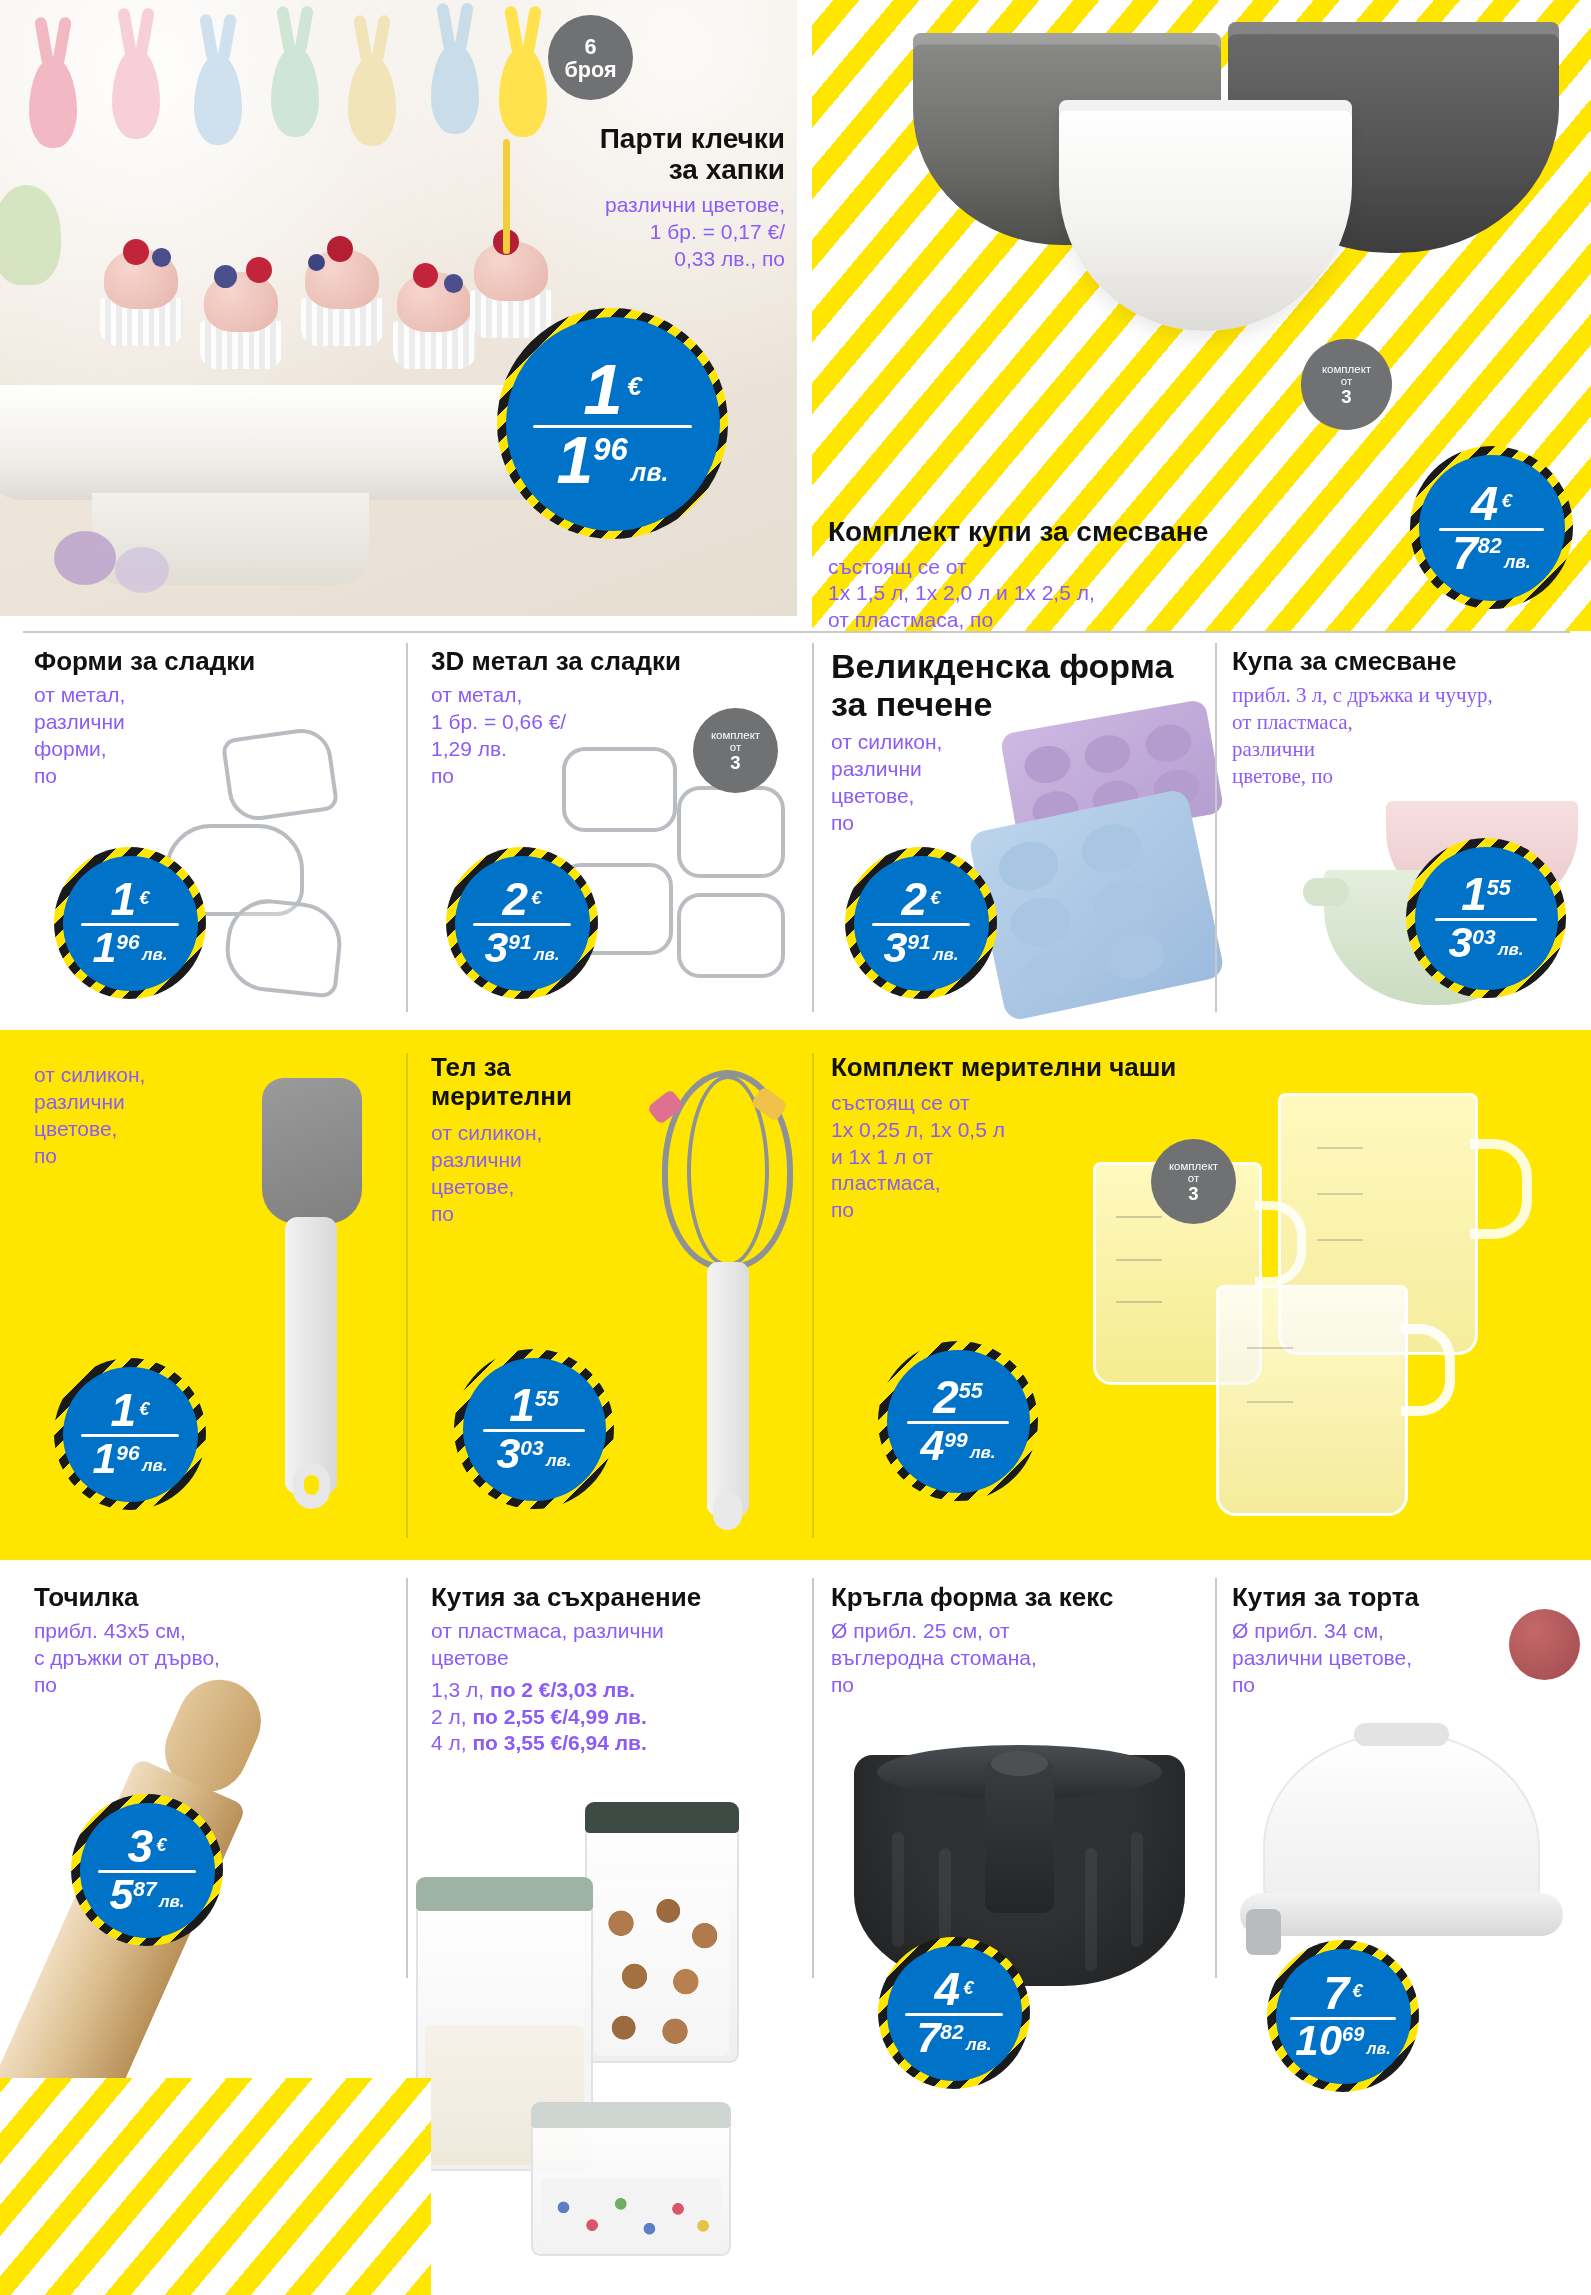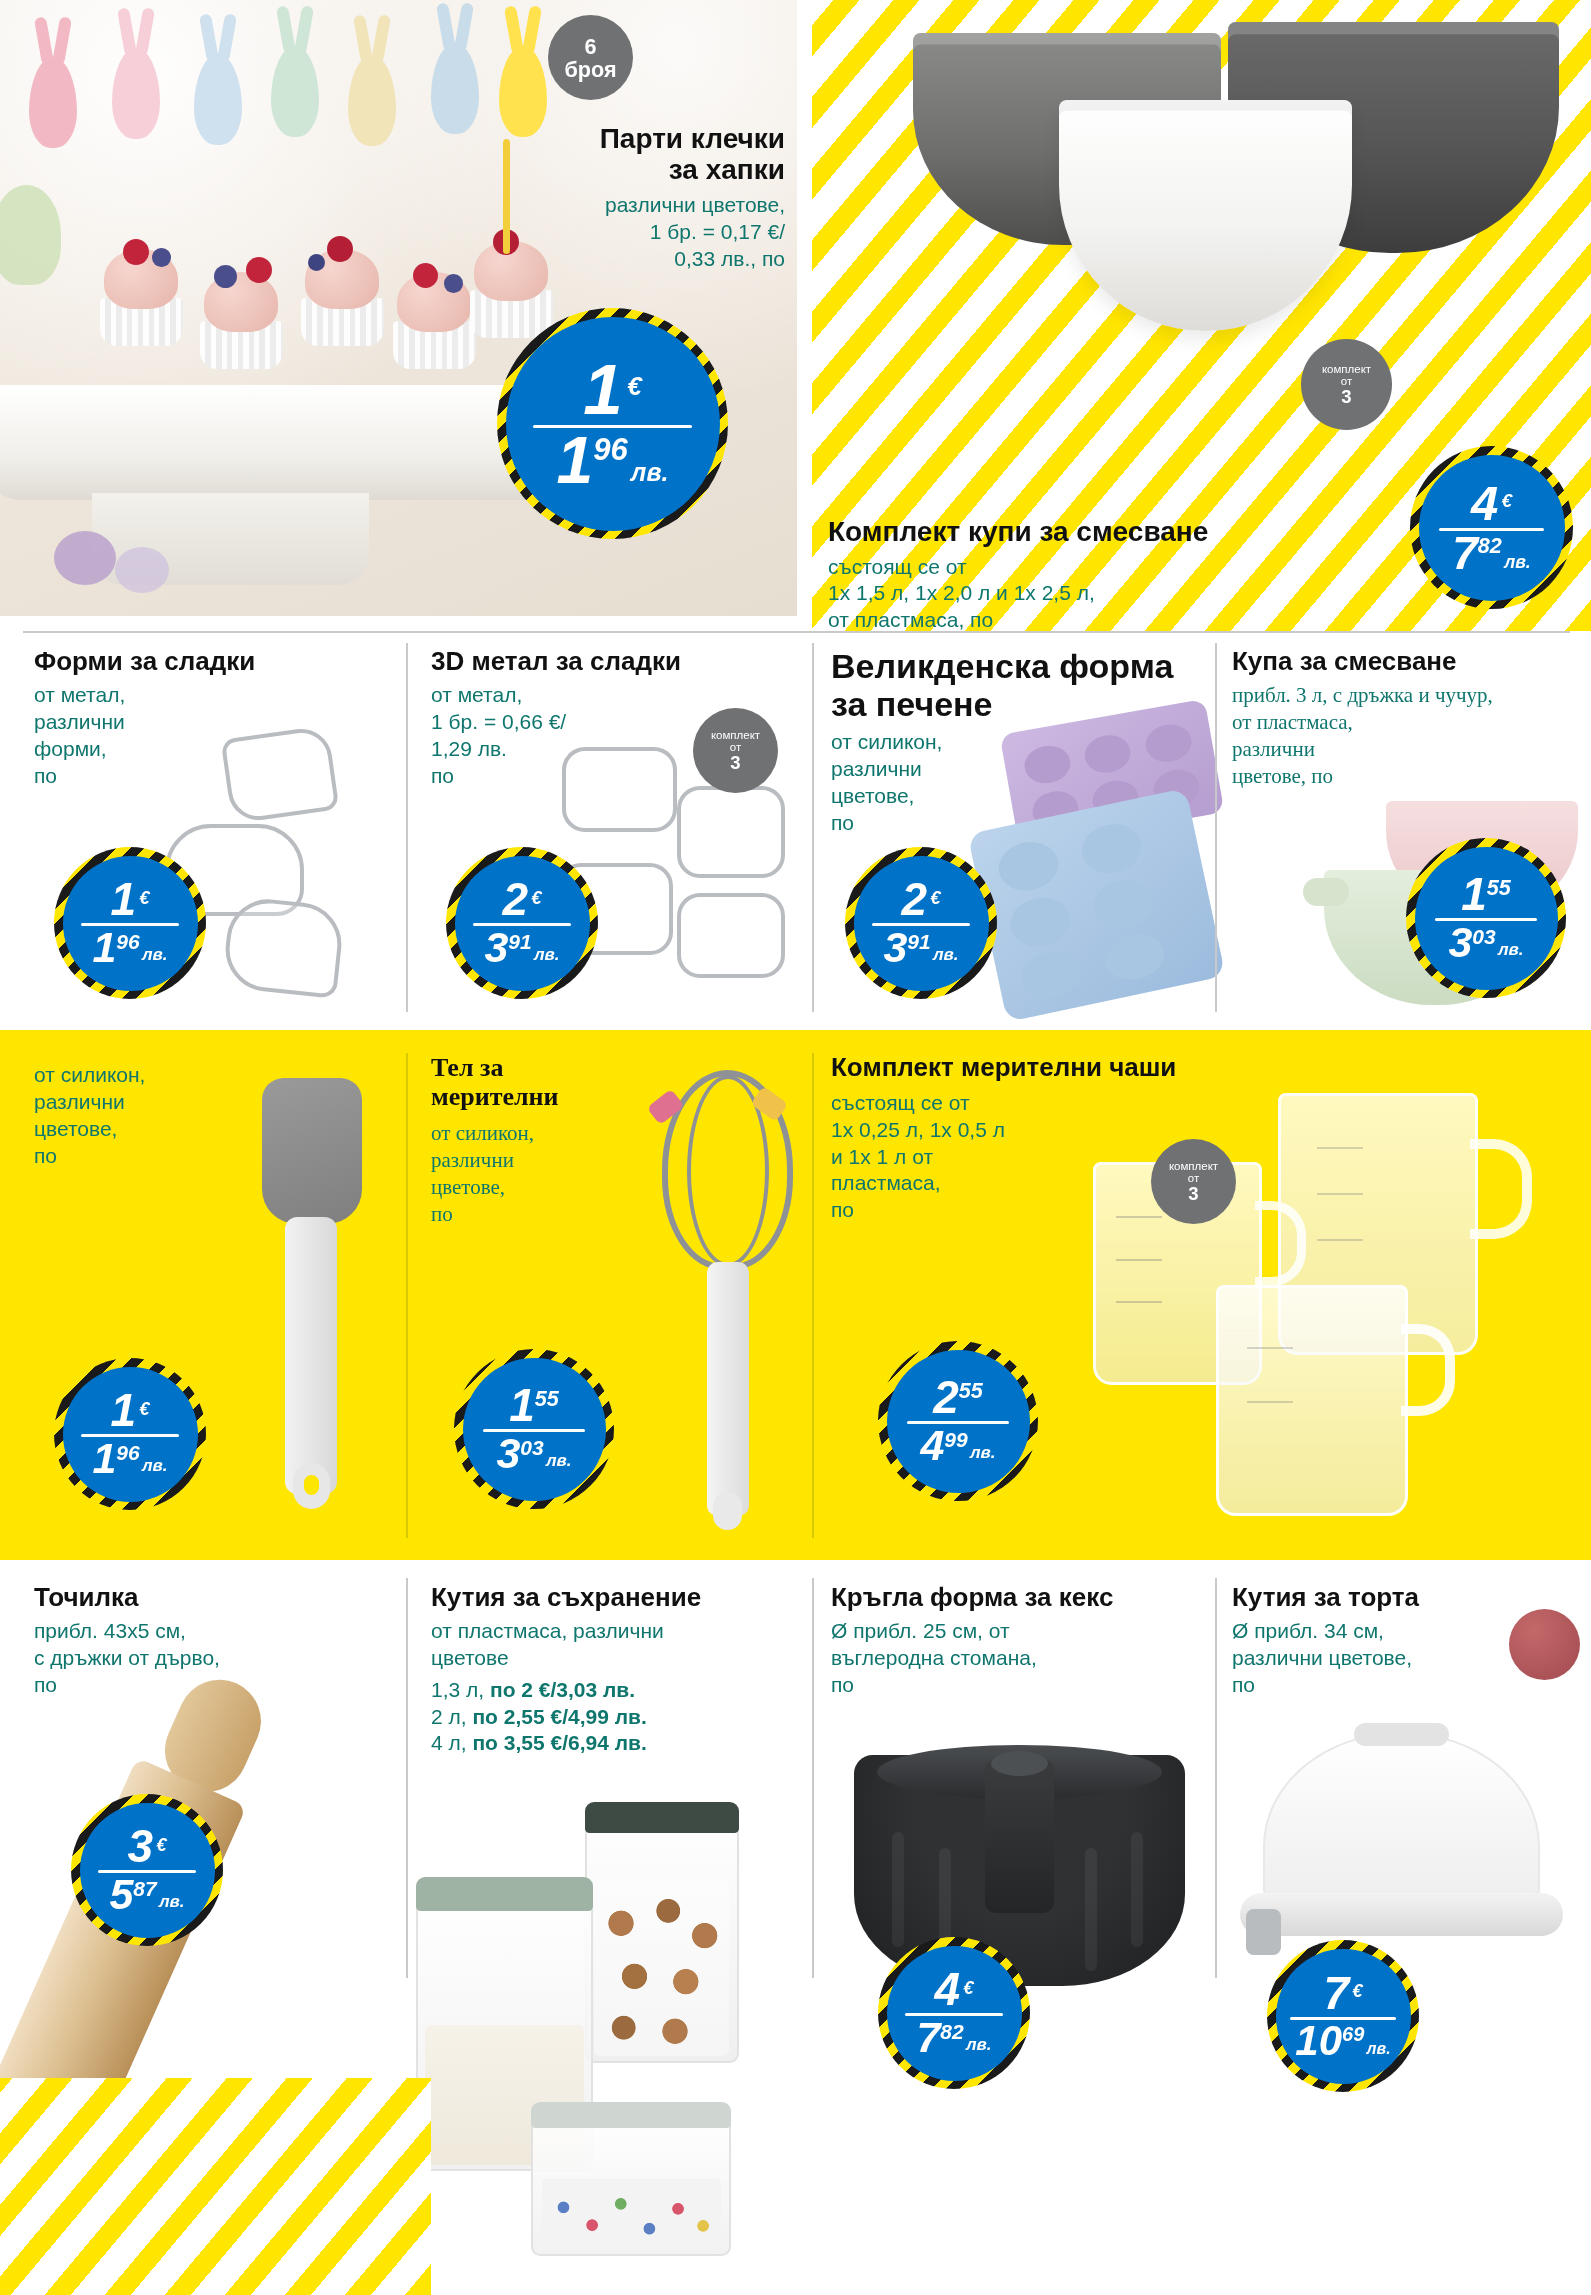--- a/index.html
+++ b/index.html
@@ -18,21 +18,21 @@
   }
 
   
   .abs { position: absolute; }
   .title {
     font-weight: bold;
     color: #111;
     line-height: 1.12;
   }
   .desc {
-    color: #0f766e;
+    color: #8b5cf6;
     line-height: 1.28;
   }
   .desc b { font-weight: bold; }
 
   
   .price-badge {
     position: absolute;
     border-radius: 50%;
     background:
       repeating-linear-gradient(
@@ -470,21 +470,21 @@
       <div class="price-bgn">
         <span class="num" style="font-size:43px;">1</span>
         <span class="sup" style="font-size:21px; margin-top:4.6px;">96</span>
         <span class="cur" style="font-size:17px; align-self:flex-end; margin-bottom:4.6px; margin-left:2.3px;">лв.</span>
       </div>
     </div>
   </div>
 
   <div class="vdiv" style="left:406px; top:1053px; height:485px; background:#d9c900;"></div>
 
-  <div class="abs" style="left:431px; top:1053px; width:323px;font-family:Liberation Serif, serif;">
+  <div class="abs" style="left:431px; top:1053px; width:323px;">
     <div class="title" style="font-size:26px;">
       <div>Тел за</div>
       <div>мерителни</div>
     </div>
     <div class="desc" style="font-size:21px; margin-top:9.2px; white-space:pre-line;">от силикон,
 различни
 цветове,
 по</div>
   </div>
   <div class="abs" style="left:639px; top:1070px; width:177px; height:477px;">

